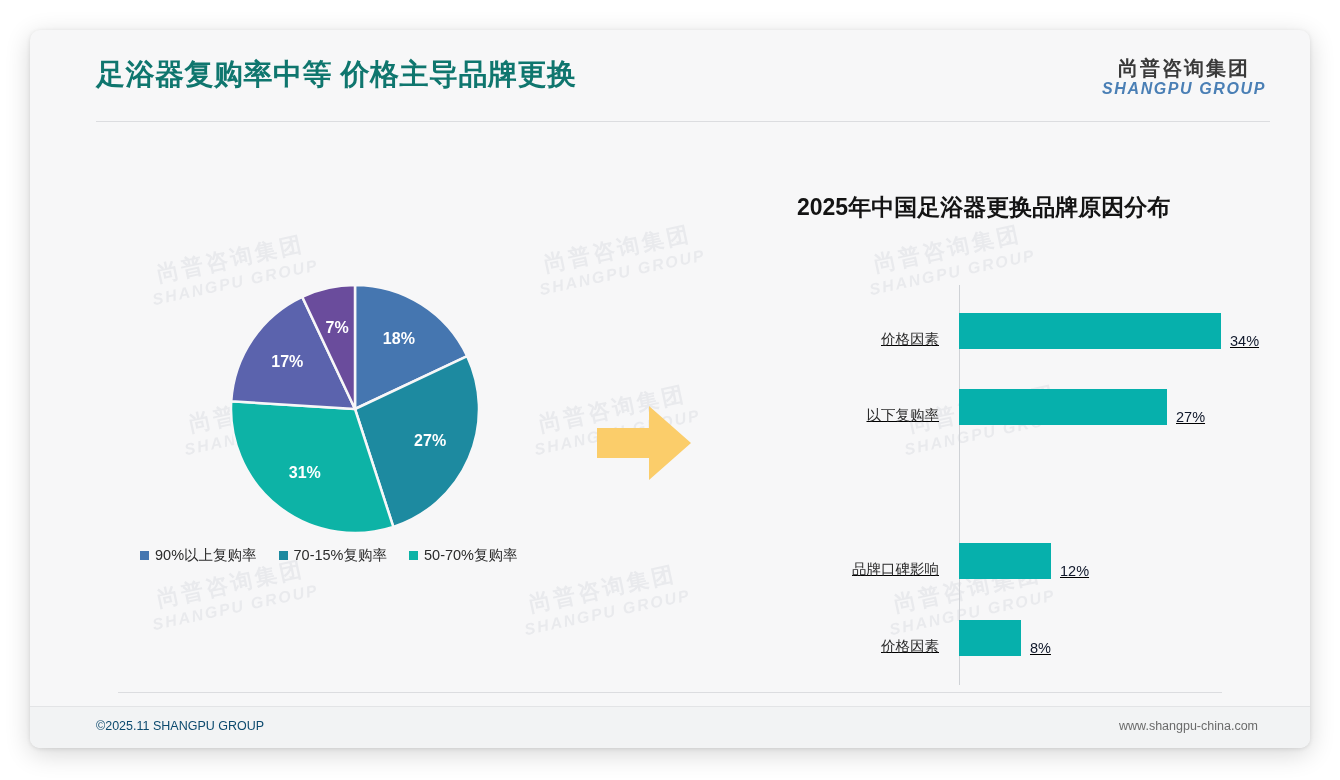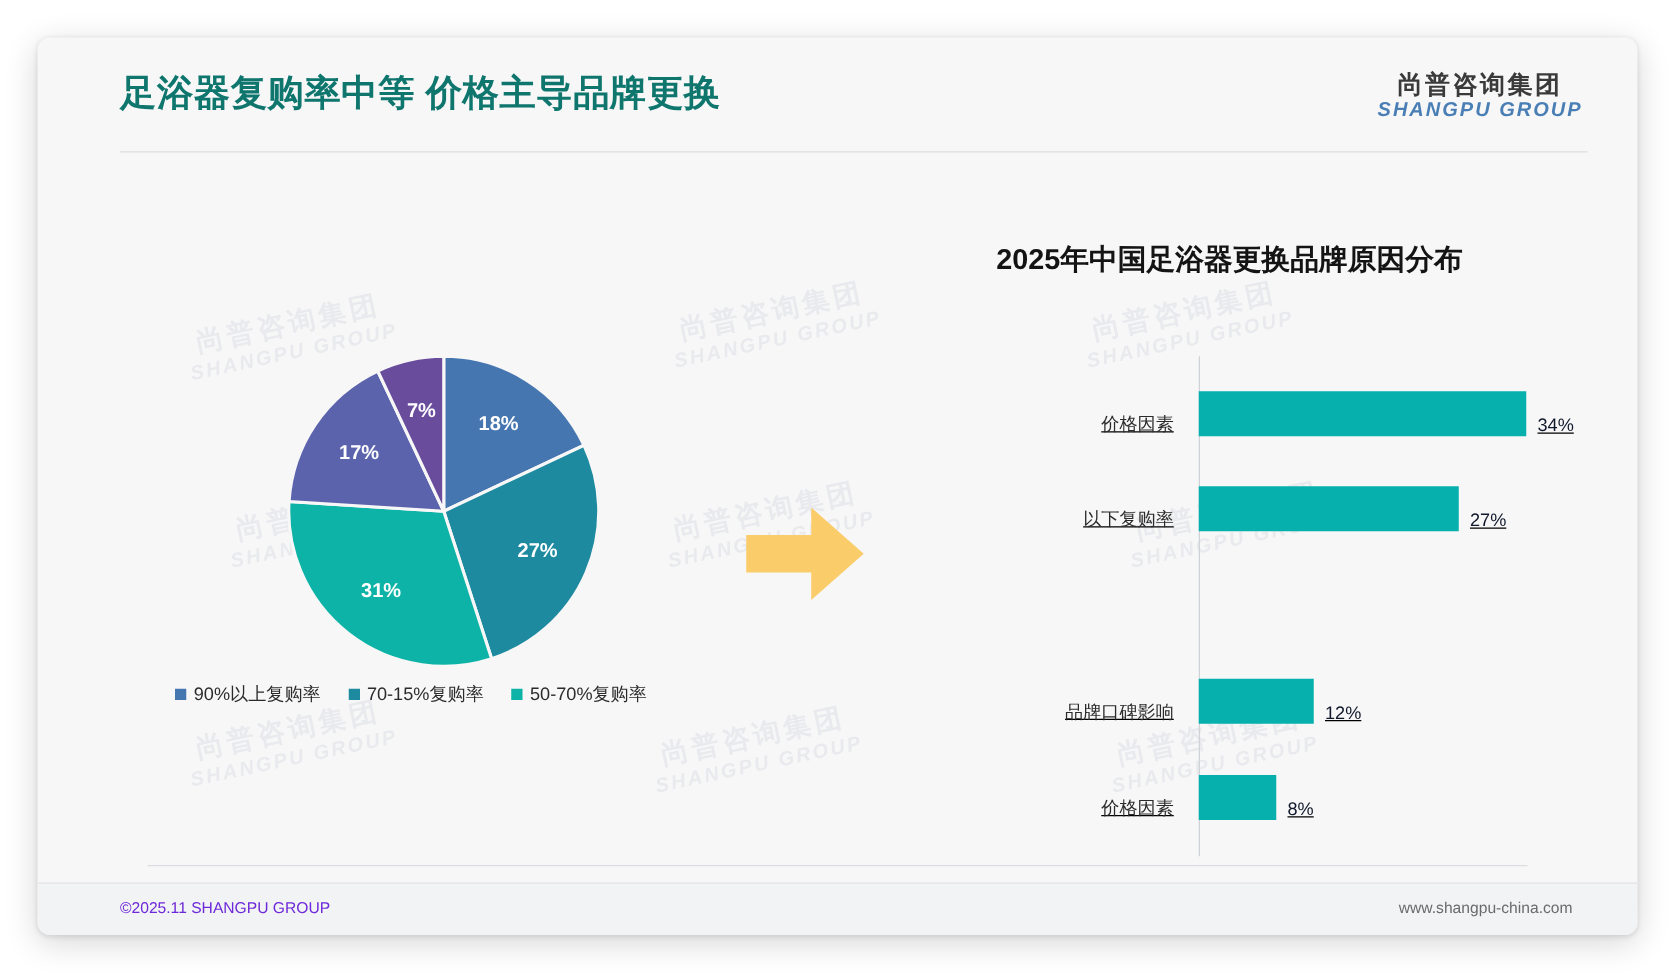--- a/index.html
+++ b/index.html
@@ -202,21 +202,21 @@
     width: 100%;
     height: 42px;
     background: #f2f3f4;
     border-top: 1px solid #e3e4e6;
   }
   #copyright {
     position: absolute;
     left: 66px;
     top: 12px;
     font-size: 12.5px;
-    color: #6d28d9;
+    color: #0c4a6e;
   }
   #website {
     position: absolute;
     right: 52px;
     top: 12px;
     font-size: 12.5px;
     color: #6b6b6b;
   }
 </style>
 </head>

